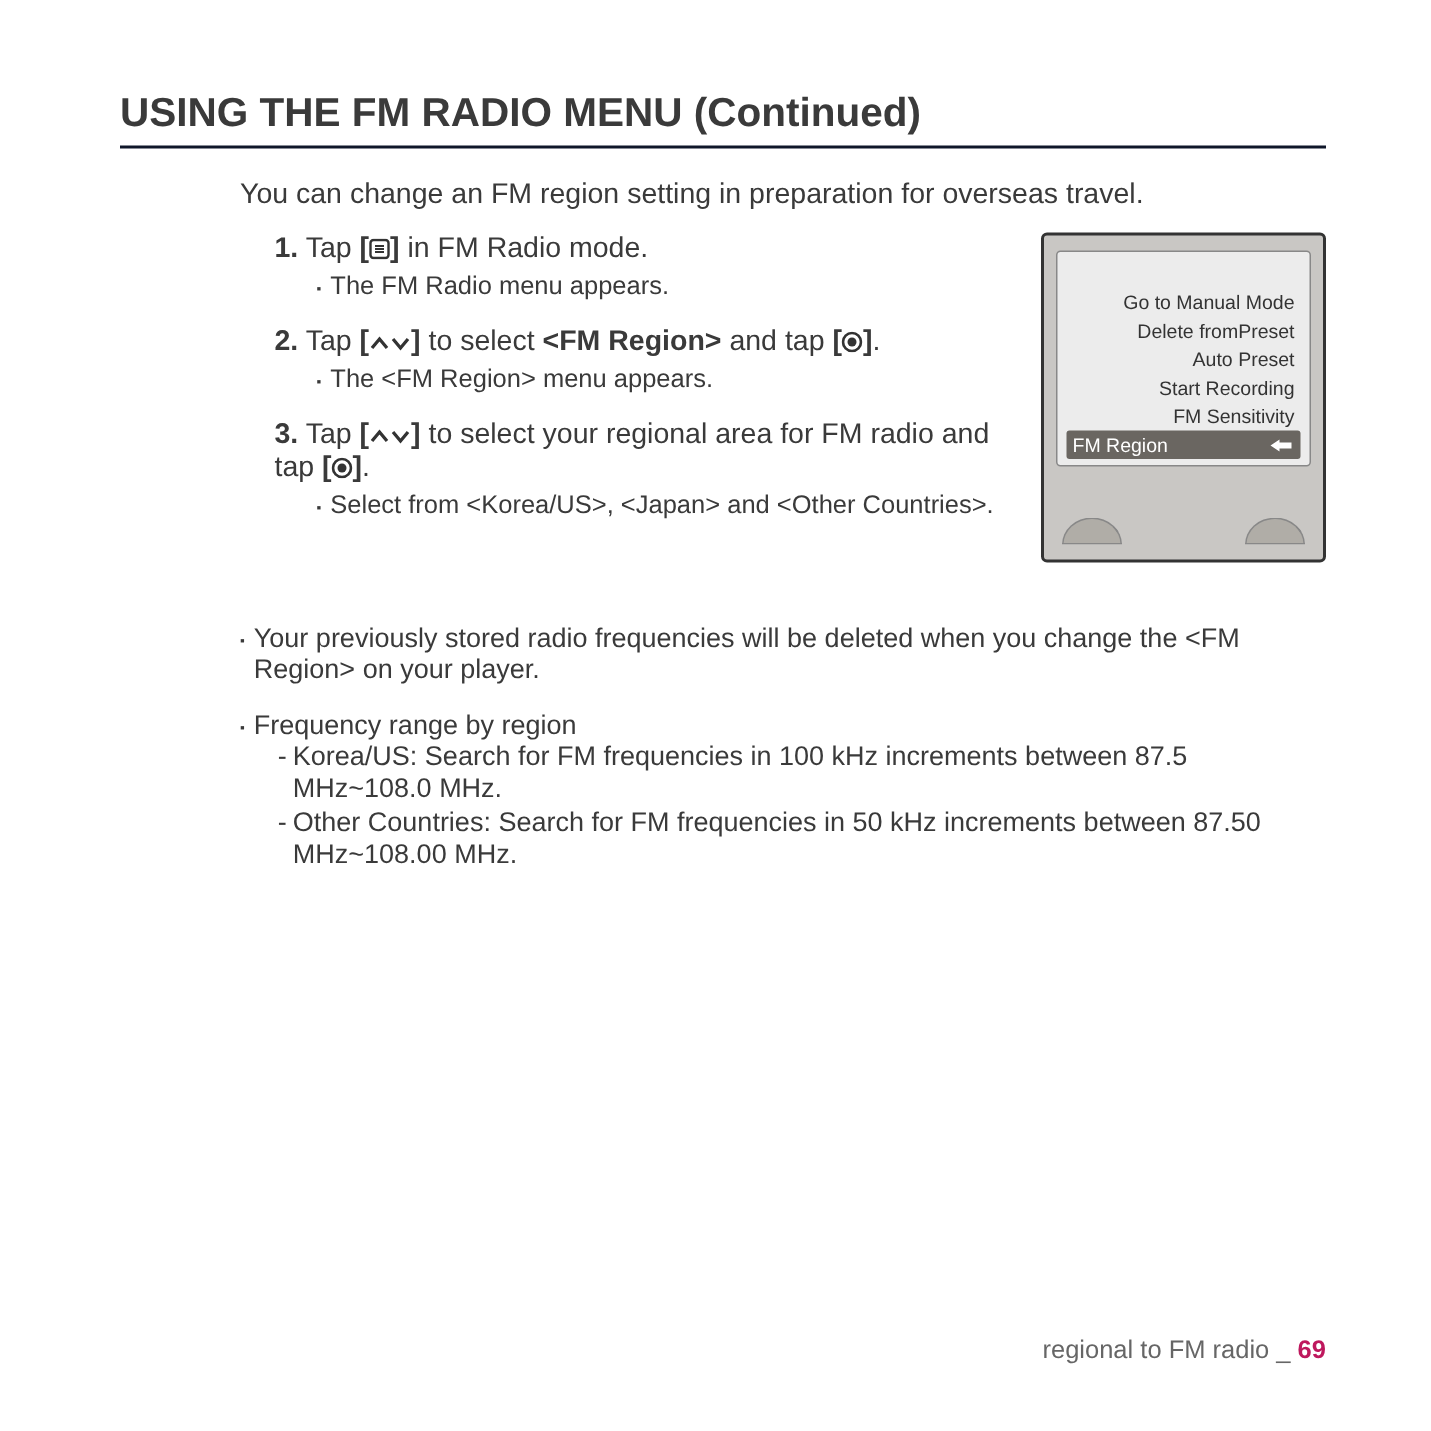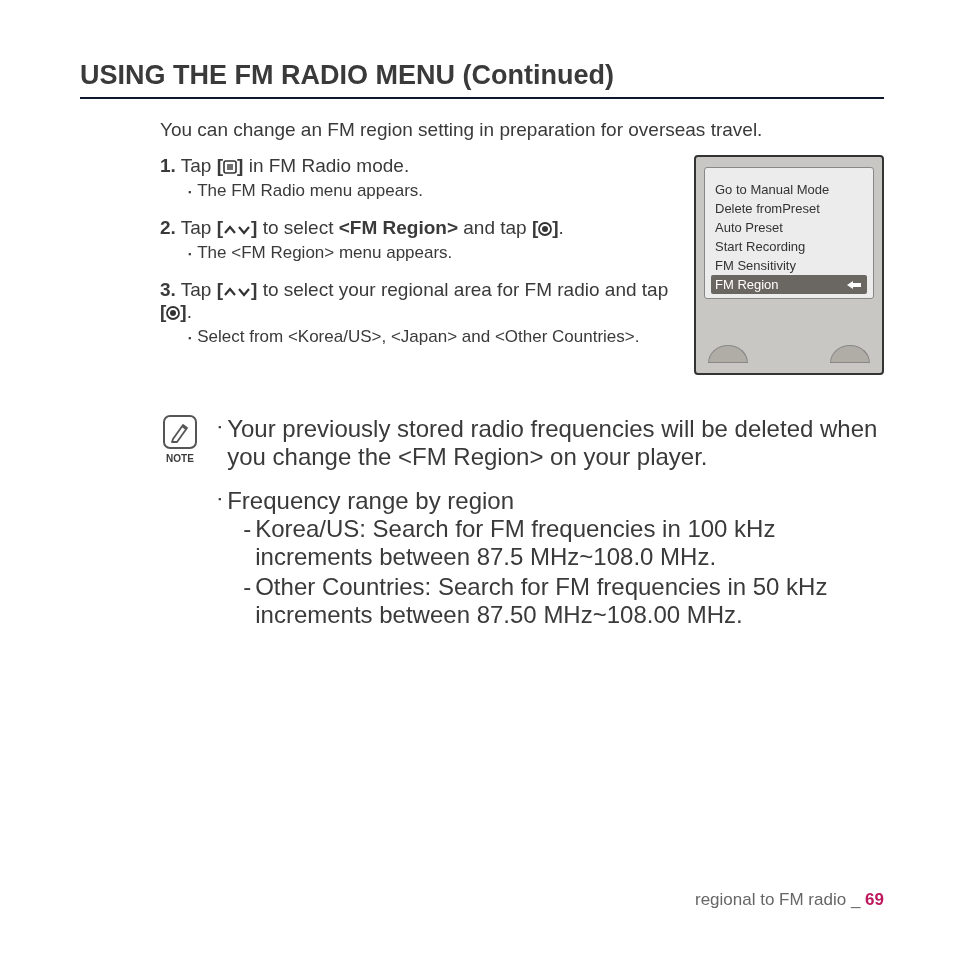--- a/index.html
+++ b/index.html
@@ -30,20 +30,21 @@
     padding-bottom: 4px;
     margin-bottom: 12px;
   }
   .intro {
     font-size: 19px;
     margin-bottom: 14px;
   }
   .body-row {
     display: flex;
     gap: 20px;
+    margin-left: 23px;
   }
   .steps {
     flex: 1;
     font-size: 19px;
   }
   .step { margin-bottom: 14px; }
   .step-num { font-weight: bold; }
   .step-text { display: inline; }
   .sub {
     font-size: 17px;
@@ -60,24 +61,25 @@
     border: 2px solid #333;
     border-radius: 4px;
     padding: 10px 8px;
     position: relative;
     flex-shrink: 0;
   }
   .device-menu {
     background: #ececec;
     border: 1px solid #888;
     border-radius: 3px;
-    padding: 12px 6px 4px 6px;
+    padding: 24px 6px 4px 6px;
     font-size: 13px;
     color: #333;
     position: relative;
+    text-align: right;
   }
   .menu-item { padding: 2px 4px; white-space: nowrap; }
   .menu-item.highlighted {
     background: #6a6661;
     color: #ffffff;
     border-radius: 2px;
     display: flex;
     justify-content: space-between;
     align-items: center;
   }
@@ -104,21 +106,21 @@
   }
   .note-icon-wrap { width: 40px; text-align: center; }
   .note-icon {
     width: 34px; height: 34px;
     border: 2px solid #555;
     border-radius: 7px;
     display: flex; align-items: center; justify-content: center;
     margin: 0 auto 4px;
   }
   .note-label { font-size: 10px; font-weight: bold; }
-  .note-body { flex: 1; font-size: 24px; }
+  .note-body { flex: 1; font-size: 18px; }
   .note-item { display: flex; gap: 6px; margin-bottom: 16px; }
   .note-item::before { content: "▪"; font-size: 9px; line-height: 24px; }
   .freq-list { padding-left: 2px; }
   .freq-line { display: flex; gap: 4px; margin-bottom: 2px; padding-left: 14px; }
   .freq-line::before { content: "-"; }
   .footer {
     position: absolute;
     bottom: 44px;
     right: 70px;
     font-size: 17px;
@@ -218,29 +220,20 @@
         </div>
       </div>
       <div class="device-knob">
         <div class="knob-piece"></div>
         <div class="knob-piece"></div>
       </div>
     </div>
   </div>
 
   <div class="note-block">
-    <div class="note-icon-wrap">
-      <div class="note-icon">
-        <svg width="22" height="22" viewBox="0 0 22 22">
-            <path d="M4 18 L14 4 L18 7 L8 21 L3 21 Z" fill="none" stroke="#555" stroke-width="1.8" stroke-linejoin="round"></path>
-            <line x1="13" y1="5" x2="17" y2="8" stroke="#555" stroke-width="1.8"></line>
-          </svg>
-      </div>
-      <div class="note-label">NOTE</div>
-    </div>
     <div class="note-body">
       <div class="note-item">
           <span>Your previously stored radio frequencies will be deleted when you change the &lt;FM Region&gt; on your player.</span>
         </div>
       <div class="note-item">
         <div>
           <div>Frequency range by region</div>
           <div class="freq-list">
             <div class="freq-line">
                 <span>Korea/US: Search for FM frequencies in 100 kHz increments between 87.5 MHz~108.0 MHz.</span>

